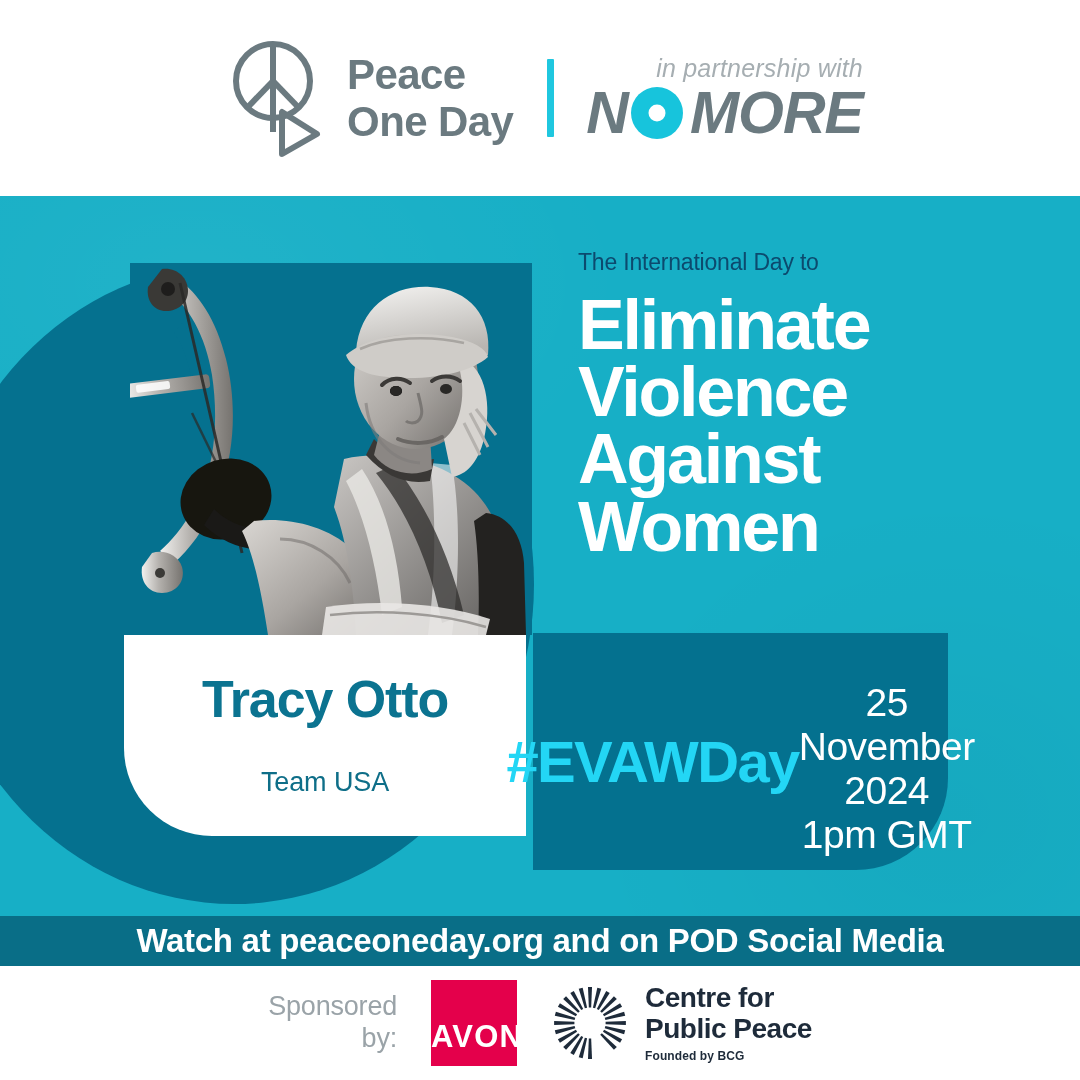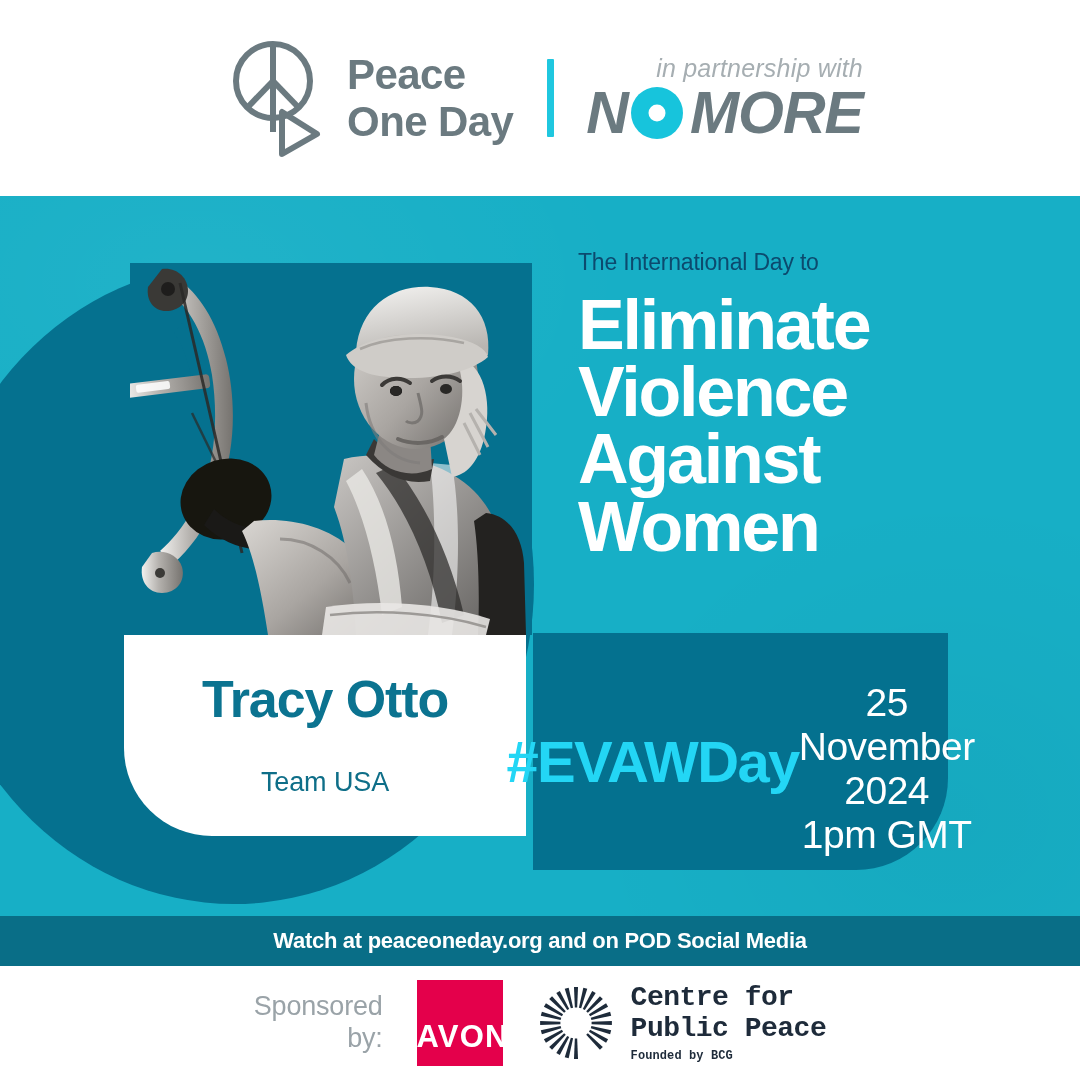--- a/index.html
+++ b/index.html
@@ -139,21 +139,21 @@
     letter-spacing:-0.5px; line-height:1.13; text-align:center;
   }
 
   
   .watch-bar {
     position:absolute; left:0; top:916px; width:1080px; height:50px;
     background:#096E87;
     display:flex; align-items:center; justify-content:center;
   }
   .watch-text {
-    color:#ffffff; font-size:22px; font-weight:bold; letter-spacing:-0.3px;
+    color:#ffffff; font-size:33px; font-weight:bold; letter-spacing:-0.3px;
   }
 
   
   .sponsor-strip {
     position:absolute; left:0; top:966px; width:1080px; height:114px;
     background:#ffffff;
     display:flex; align-items:center; justify-content:center; gap:34px;
   }
   .sponsored-by {
     color:#9AA3A8; font-size:27px; font-weight:400;
@@ -164,21 +164,21 @@
   .avon-logo {
     width:86px; height:86px; background:#E4004B;
     position:relative;
   }
   .avon-text {
     position:absolute; left:0; right:0; bottom:11px;
     text-align:center;
     color:#ffffff; font-size:31px; font-weight:bold; letter-spacing:1.2px;
   }
 
-  .cpi-logo { display:flex; align-items:center; gap:16px;font-family:Liberation Mono, monospace; }
+  .cpi-logo { display:flex; align-items:center; gap:16px; }
   .cpi-burst { width:78px; height:78px; display:block; }
   .cpi-words { color:#1E2B3A; }
   .cpi-line1, .cpi-line2 {
     font-size:28px; font-weight:bold; line-height:1.1; letter-spacing:-0.5px;
   }
   .cpi-sub { font-size:12px; font-weight:bold; letter-spacing:0.1px; margin-top:4px; }
 </style>
 </head>
 <body>
 

